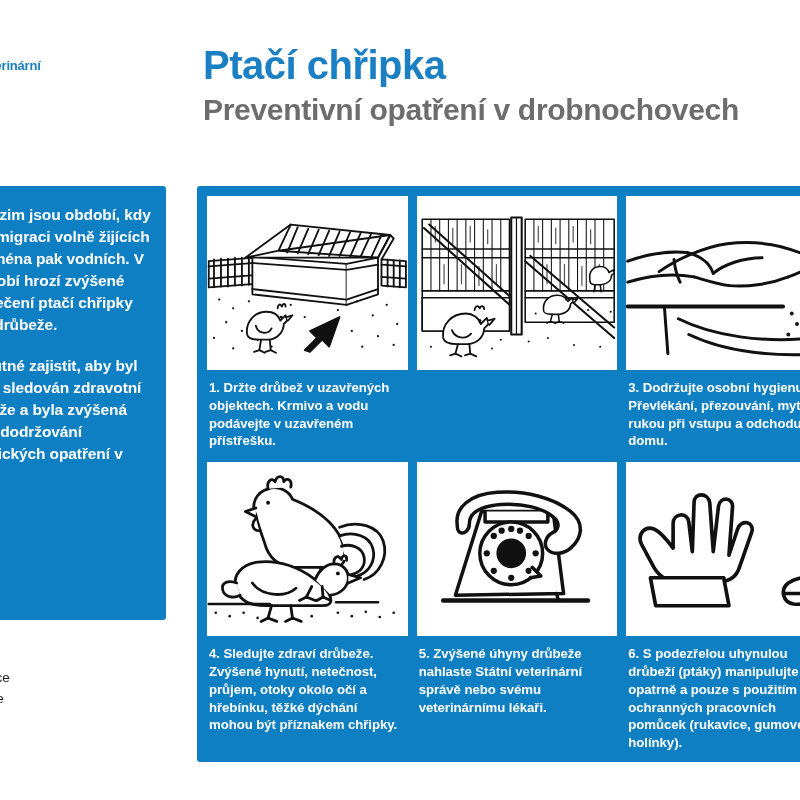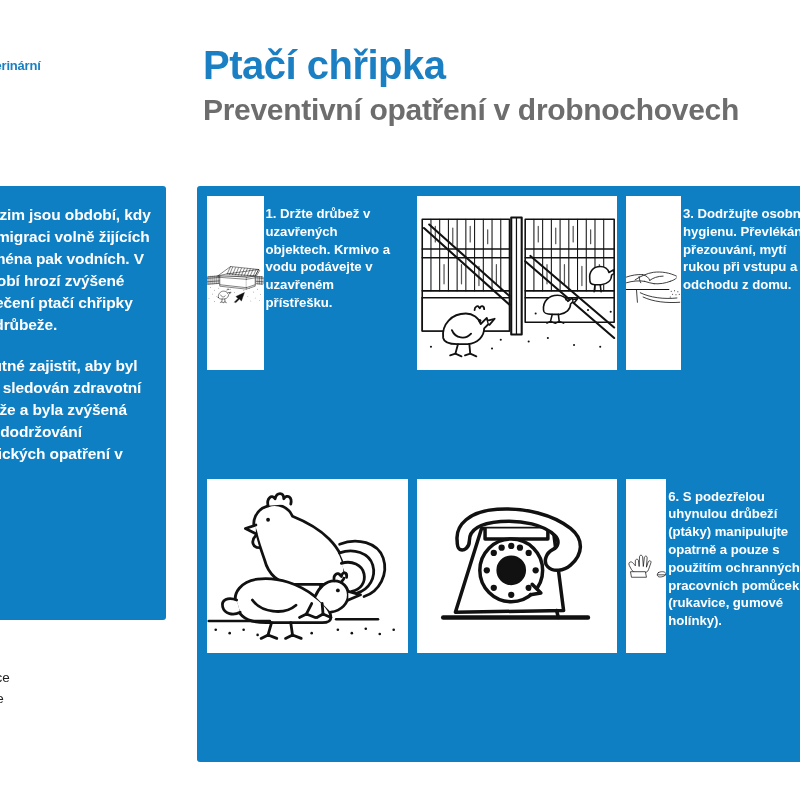--- a/index.html
+++ b/index.html
@@ -84,21 +84,21 @@
     width: 640px; height: 576px;
     background: #0f7fc4;
     border-radius: 3px;
     padding: 10px;
     display: grid;
     grid-template-columns: repeat(3, 1fr);
     grid-template-rows: repeat(2, 1fr);
     column-gap: 9px;
     row-gap: 9px;
   }
-  .panel { display: flex; }
+  .panel { display: flex; flex-direction: column; }
   .pic {
     background: #ffffff;
     height: 174px;
     position: relative;
     overflow: hidden;
   }
   .pic svg { display: block; width: 100%; height: 100%; }
   .cap {
     color: #ffffff;
     font-size: 13.2px;
@@ -352,20 +352,21 @@
               <circle cx="150" cy="160" r="1.5"></circle>
                 <circle cx="166" cy="164" r="1.5"></circle>
               <circle cx="182" cy="159" r="1.5"></circle>
                 <circle cx="198" cy="165" r="1.5"></circle>
               <circle cx="214" cy="160" r="1.5"></circle>
                 <circle cx="120" cy="164" r="1.5"></circle>
             </g>
           </g>
         </svg>
       </div>
+      <div class="cap">4. Sledujte zdraví drůbeže. Zvýšené hynutí, netečnost, průjem, otoky okolo očí a hřebínku, těžké dýchání mohou být příznakem chřipky.</div>
     </div>
 
     <div class="panel">
       <div class="pic">
         <svg viewBox="0 0 230 174" xmlns="http://www.w3.org/2000/svg">
           <g fill="#fff" stroke="#111" stroke-width="4" stroke-linejoin="round" stroke-linecap="round">
 
             <path d="M44 140 L74 44 L156 44 L168 138 Z"></path>
 
             <path d="M78 44 L78 56 L150 56 L150 44"></path>
@@ -386,20 +387,21 @@
               <circle cx="118" cy="66" r="3.6"></circle>
               <circle cx="97" cy="66" r="3.6"></circle>
             </g>
             <path d="M132 108 L142 118 L130 120"></path>
 
             <path d="M30 146 L196 146" stroke-width="5"></path>
             <path d="M160 138 L162 146"></path>
           </g>
         </svg>
       </div>
+      <div class="cap">5. Zvýšené úhyny drůbeže nahlaste Státní veterinární správě nebo svému veterinárnímu lékaři.</div>
     </div>
 
     <div class="panel">
       <div class="pic">
         <svg viewBox="0 0 230 174" xmlns="http://www.w3.org/2000/svg">
           <g fill="#fff" stroke="#111" stroke-width="4.2" stroke-linejoin="round" stroke-linecap="round">
 
             <path d="M18 82 C12 70 22 60 32 64 C40 67 48 78 54 86 L54 58 C54 46 70 44 72 56 L76 90 L78 34 C78 22 94 22 96 34 L100 90 L106 38 C108 26 124 28 122 40 L118 94 L128 64 C132 52 148 56 144 68 L130 108 C126 120 118 124 108 124 L58 124 C46 124 38 118 32 108 Z"></path>
 
             <path d="M28 120 L112 120 L118 152 L34 152 Z"></path>

